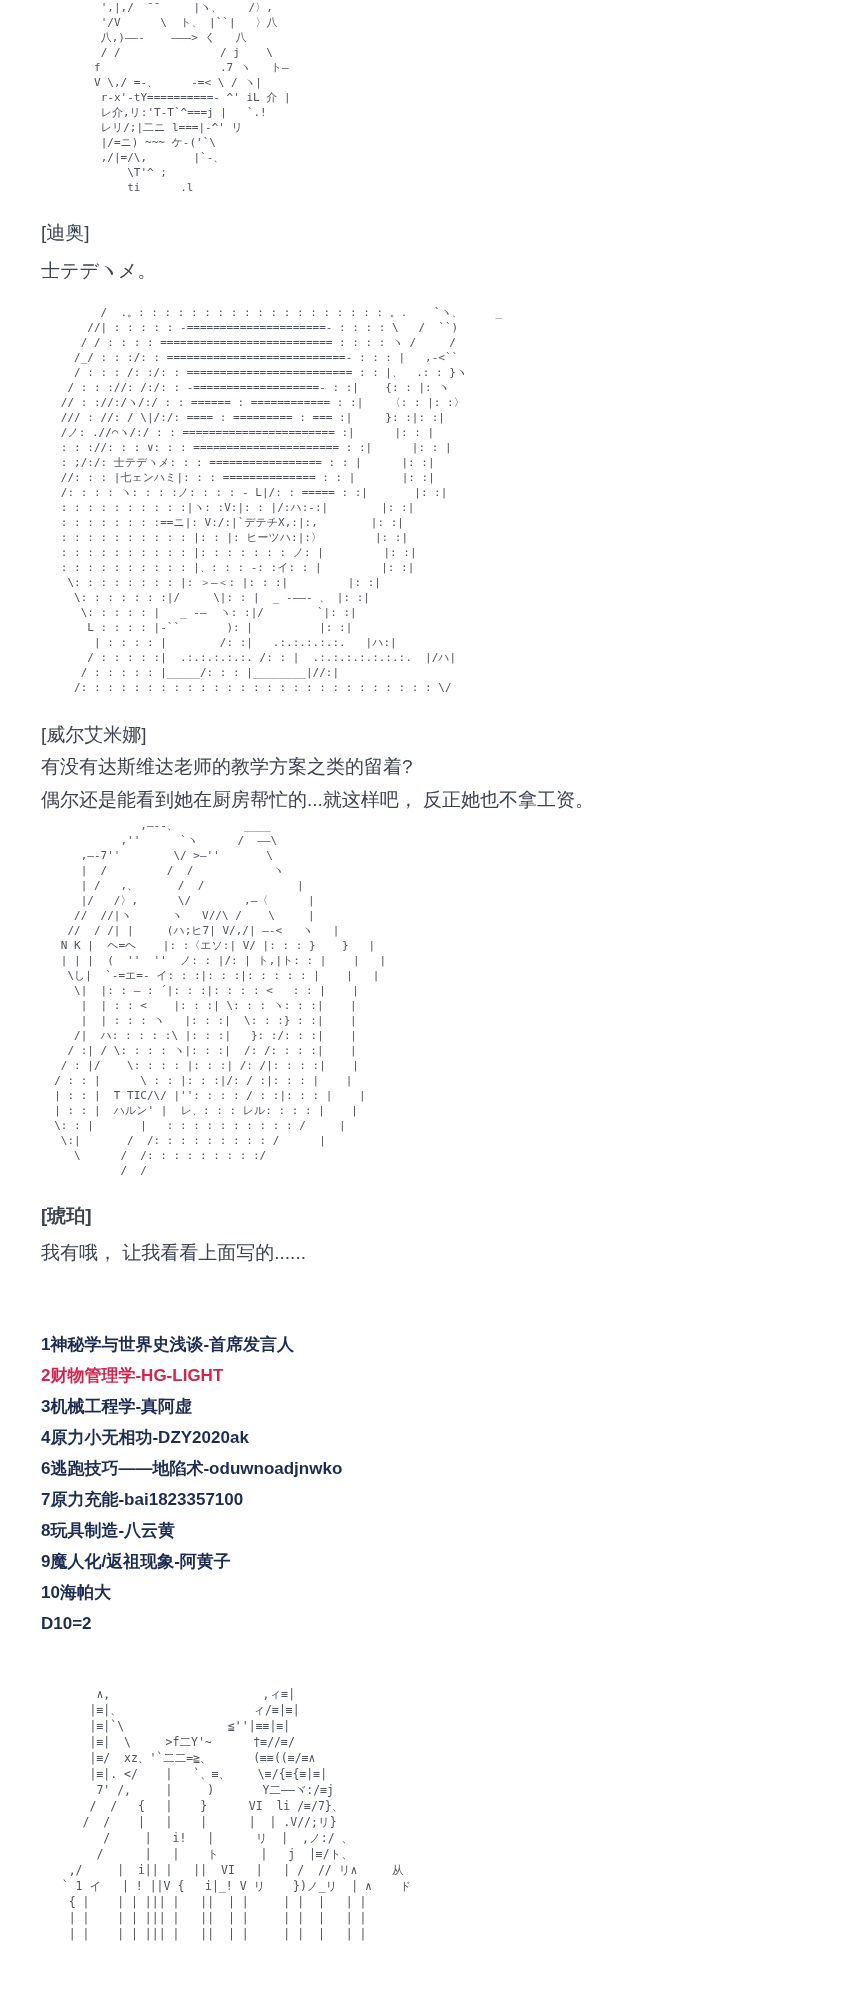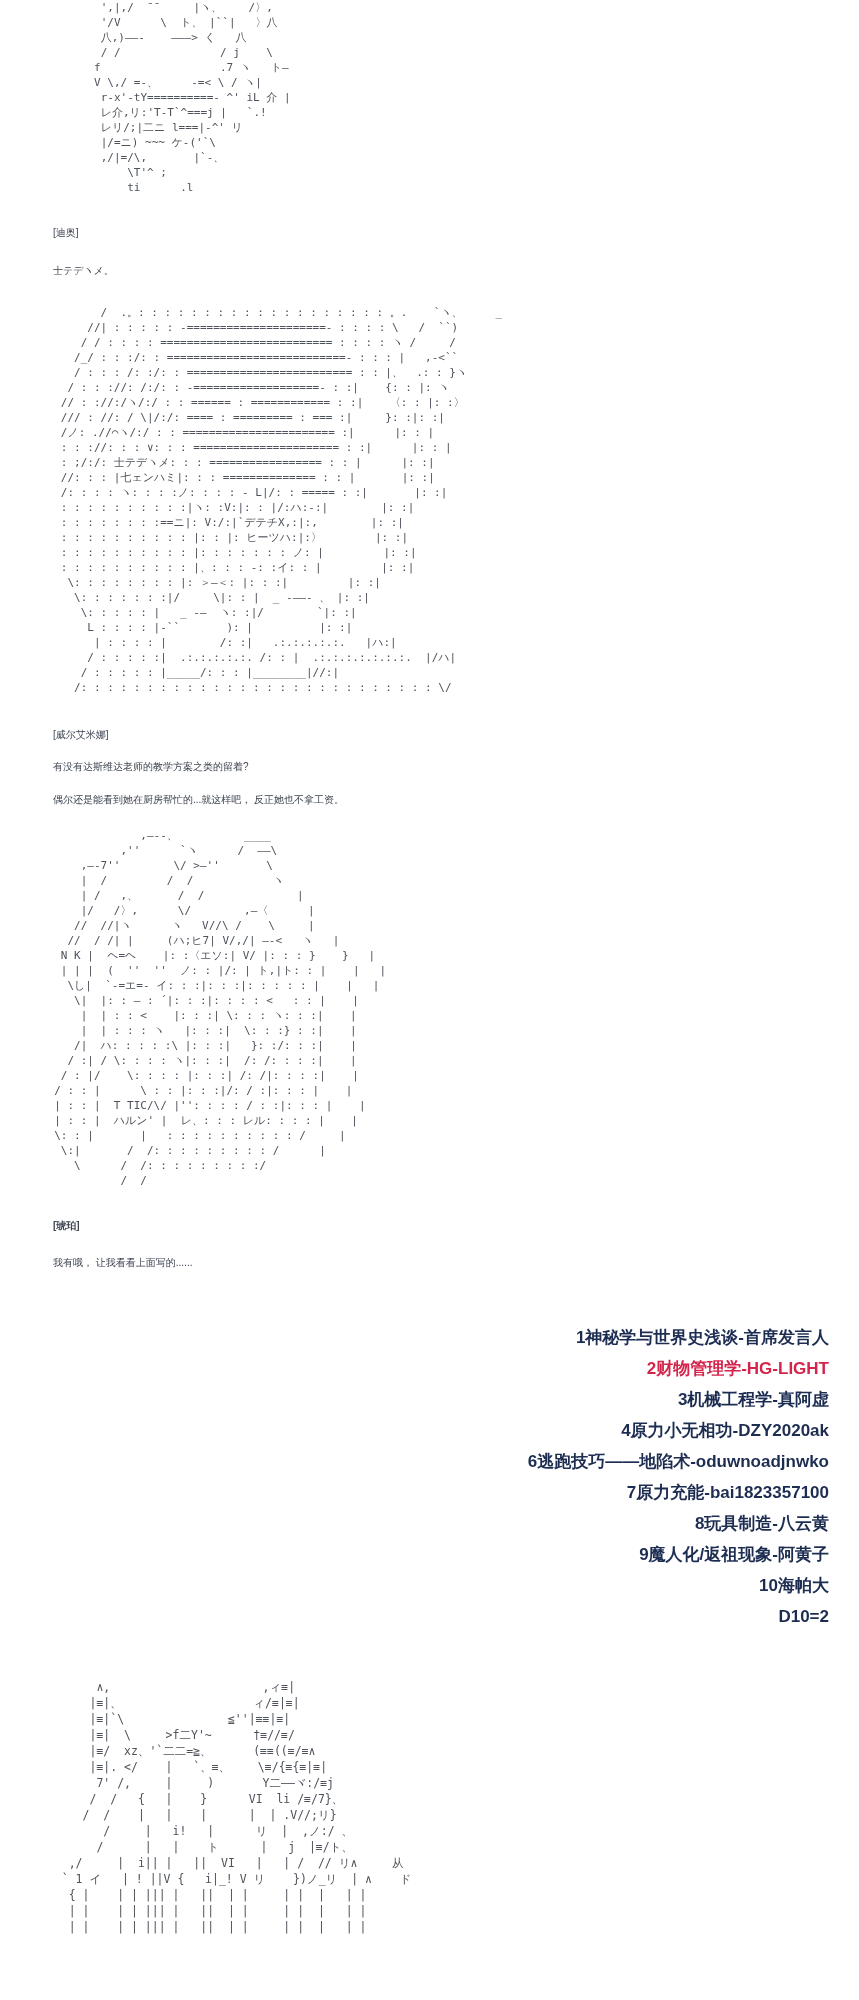--- a/index.html
+++ b/index.html
@@ -17,34 +17,34 @@
     font-family:"Liberation Sans",sans-serif;
   }
   .page{padding-left:41px;padding-right:30px;}
   .aa{
     font-family:"DejaVu Sans Mono",monospace;
     font-size:11px;line-height:15px;
     color:var(--art-color);
     white-space:pre;margin:0;
   }
   .speaker,.line{
-    margin:12px;font-size:10px;line-height:20px;
+    margin:0;font-size:19px;line-height:20px;
     color:var(--text-color);white-space:pre;
   }
   .aa-dio{margin-left:20px;}
   .speaker-dio{margin-top:28px;}
   .line-dio{margin-top:18px;}
   .aa-wil{margin-top:24px;}
   .speaker-wil{margin-top:30px;}
   .line-wil1{margin-top:13px;}
   .line-wil2{margin-top:12px;}
-  .aa-kohaku{margin-top:18px;}
+  .aa-kohaku{margin-top:8px;}
   .speaker-kohaku{margin-top:28px;font-weight:bold;}
   .line-kohaku{margin-top:17px;}
-  .roll-list{margin-top:49px;text-align:right;}
+  .roll-list{margin-top:66px;}
   .roll-item{
     margin:0;font-size:17px;line-height:31px;
     font-weight:bold;color:var(--bold-color);white-space:pre;
   }
   .roll-item.highlight{color:var(--highlight-color);}
   .aa-bottom{margin-top:47px;font-size:11.5px;line-height:16px;}
 </style>
 </head>
 <body>
 

